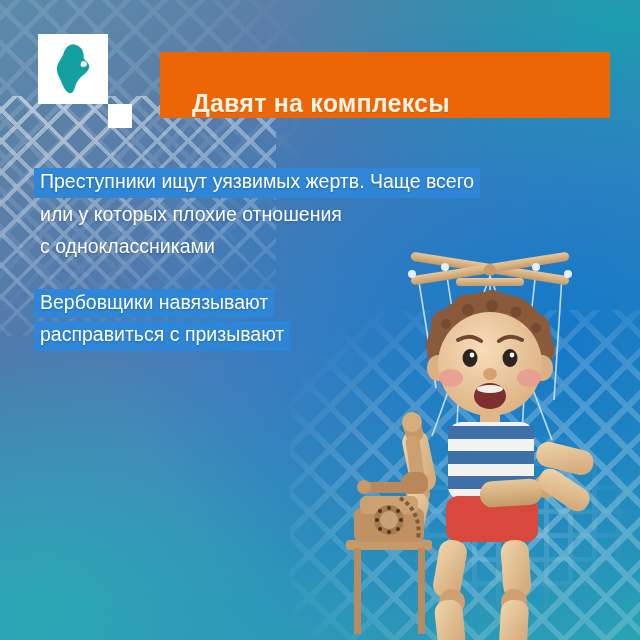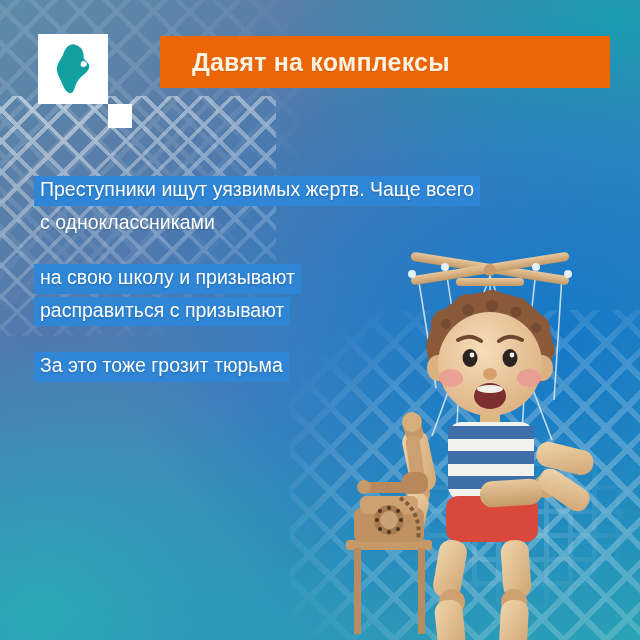--- a/index.html
+++ b/index.html
@@ -69,38 +69,38 @@
     display: flex; align-items: center; justify-content: center;
   }
   .logo svg { width: 46px; height: 52px; display: block; }
   .logo-dot {
     position: absolute; left: 108px; top: 104px;
     width: 24px; height: 24px; background: #ffffff;
   }
 
   
   .banner {
-    position: absolute; left: 160px; top: 36px;
-    width: 450px; height: 52px;
+    position: absolute; left: 160px; top: 52px;
+    width: 450px; height: 66px;
     background: #ec6608;
-    display: flex; align-items: center;
+    display: flex; align-items: flex-end;
   }
   .banner-title {
     color: #fdf3e0;
     font-size: 25px;
     font-weight: bold;
     letter-spacing: 0.2px;
     padding-left: 32px;
     white-space: nowrap;
     text-shadow: 0 1px 1px rgba(0,0,0,0.10);
   }
 
   
   .textwrap {
-    position: absolute; left: 34px; top: 176px;
+    position: absolute; left: 34px; top: 168px;
     width: 520px;
     z-index: 6;
   }
   .para { margin-bottom: 26px; }
   .para:last-child { margin-bottom: 0; }
   .line {
     display: table;
     color: #ffffff;
     font-size: 19.5px;
     font-weight: normal;
@@ -288,24 +288,22 @@
       </g>
 
       <ellipse cx="106" cy="414" rx="26" ry="14" fill="#6d4730"></ellipse>
       <ellipse cx="178" cy="414" rx="26" ry="14" fill="#6d4730"></ellipse>
     </svg>
   </div>
 
   <div class="textwrap">
     <div class="para">
       <div class="line hl">Преступники ищут уязвимых жертв. Чаще всего</div>
+      <div class="line plain">или у которых плохие отношения</div>
       <div class="line plain">с одноклассниками</div>
     </div>
     <div class="para">
-      <div class="line hl">на свою школу и призывают</div>
+      <div class="line hl">Вербовщики навязывают</div>
       <div class="line hl">расправиться с призывают</div>
     </div>
-    <div class="para">
-      <div class="line hl">За это тоже грозит тюрьма</div>
-    </div>
   </div>
 
 </div>
 
 </body></html>

